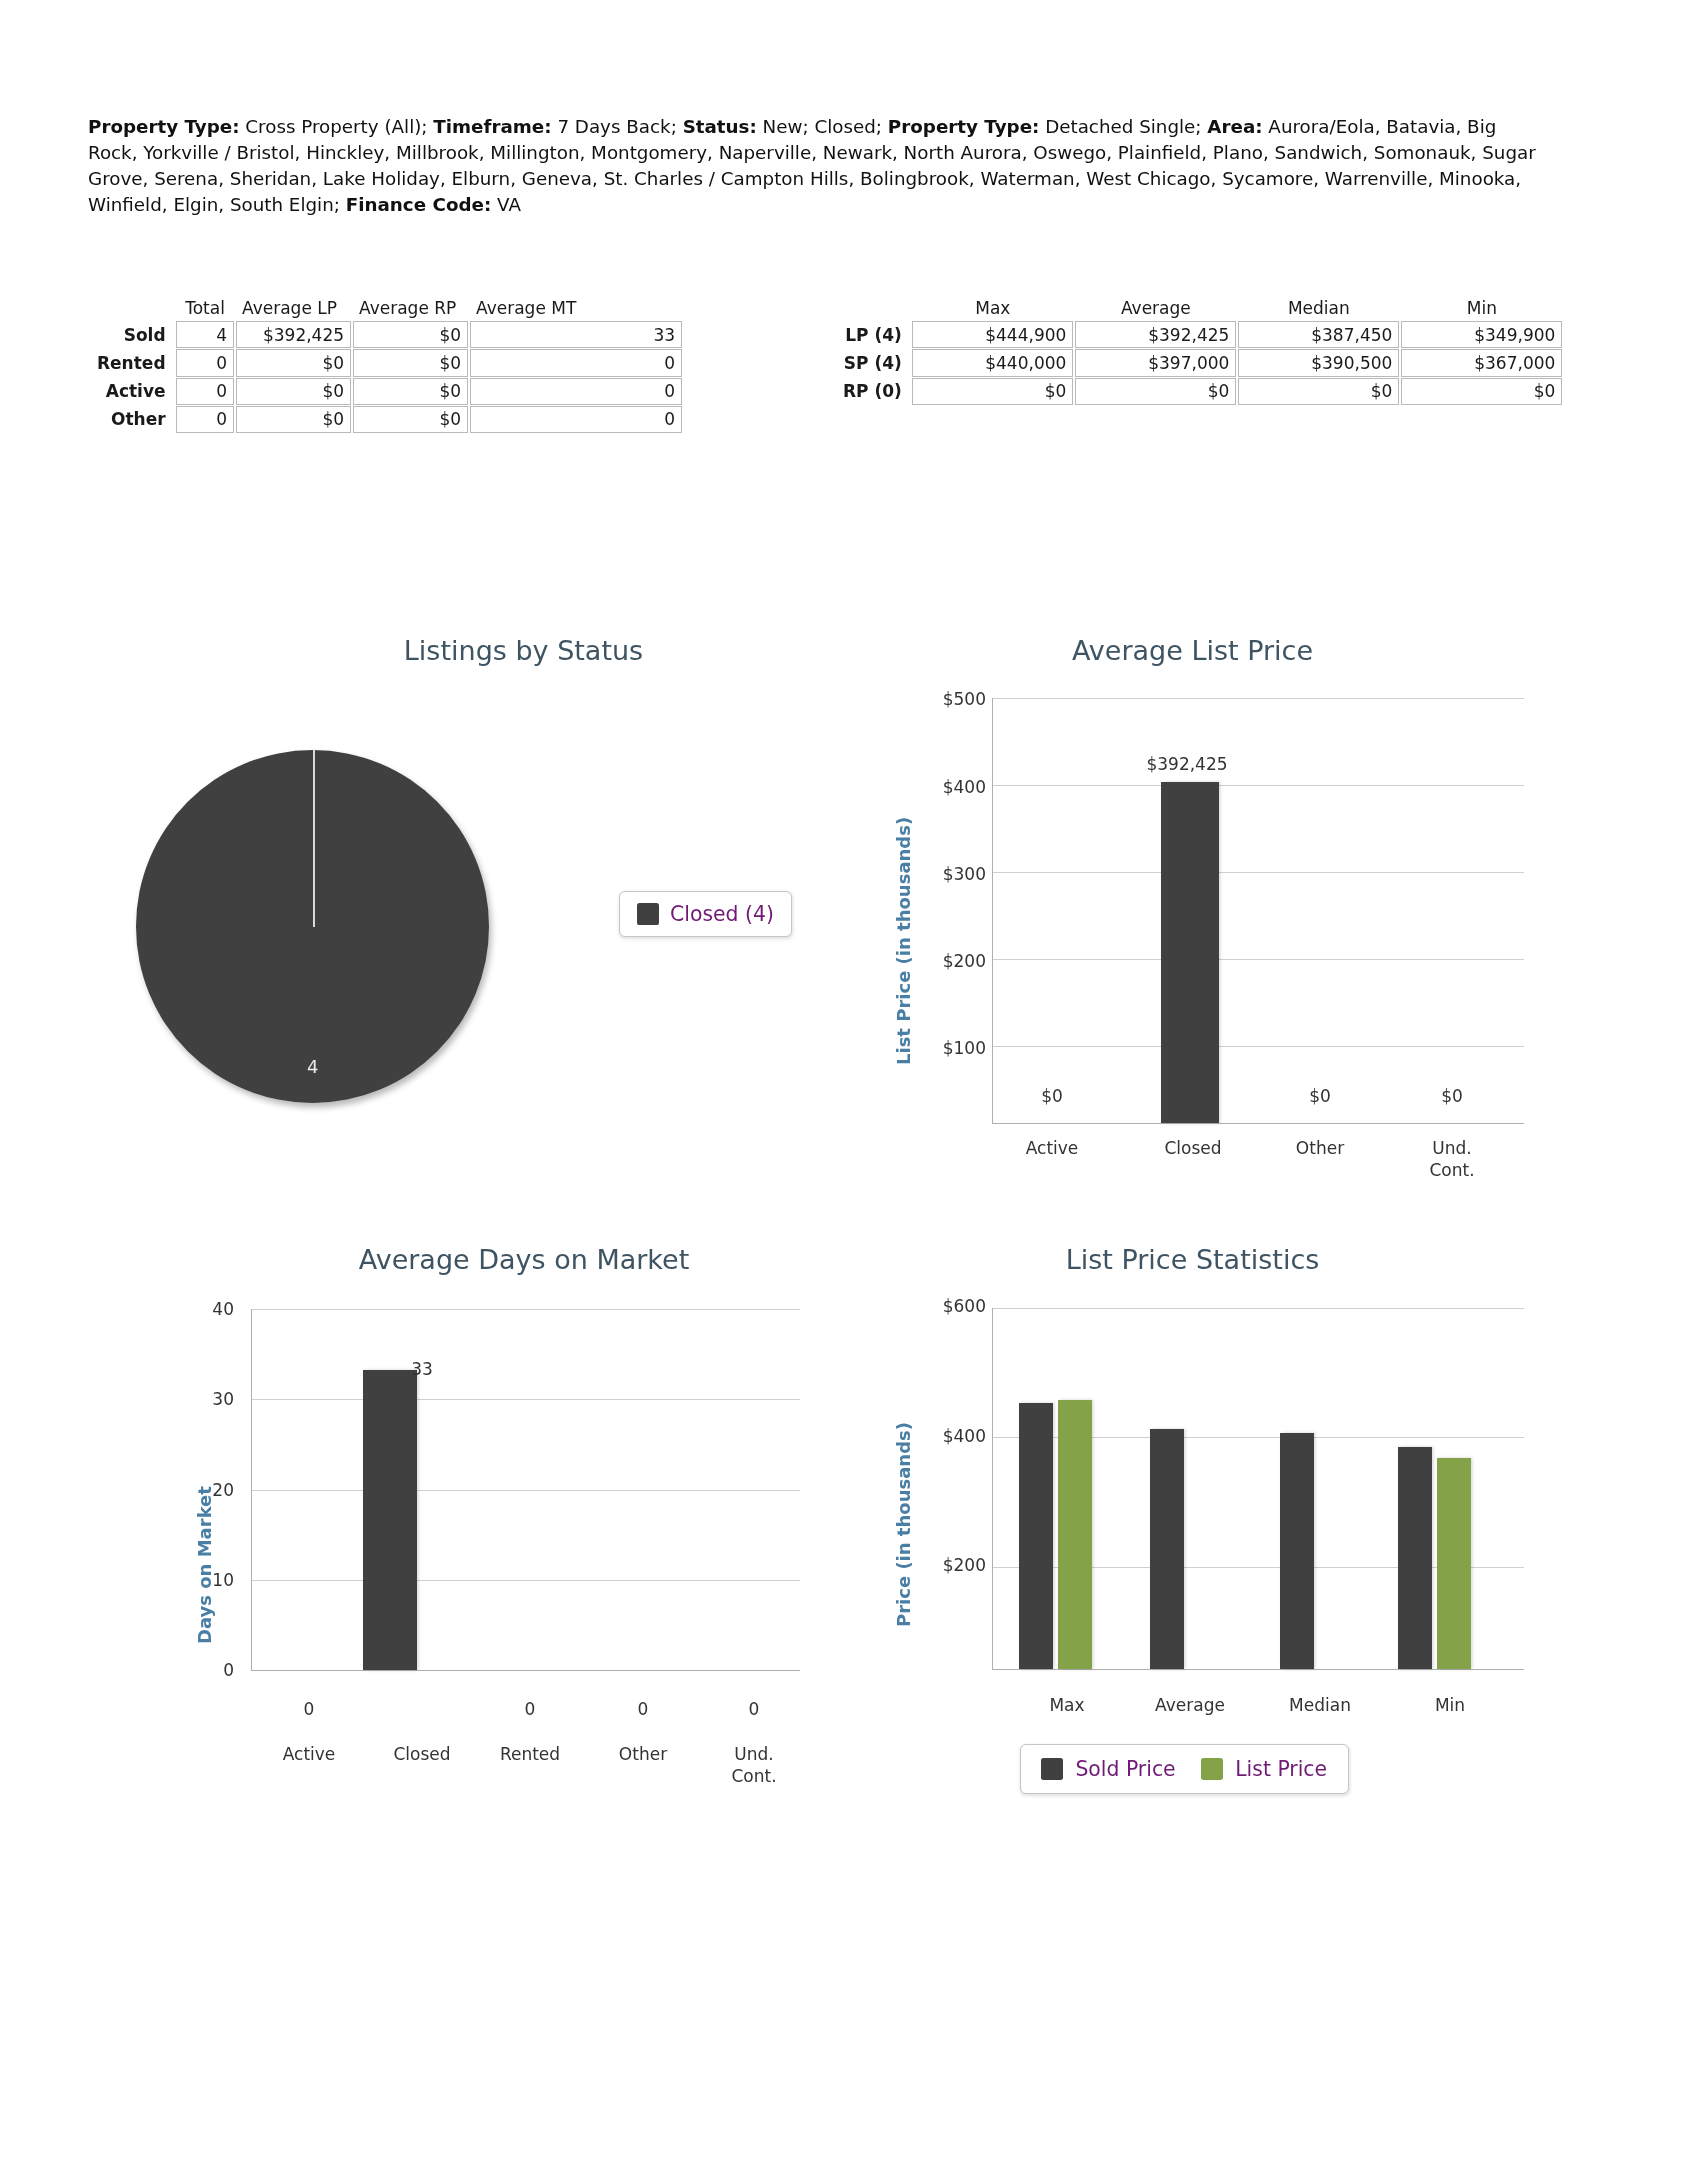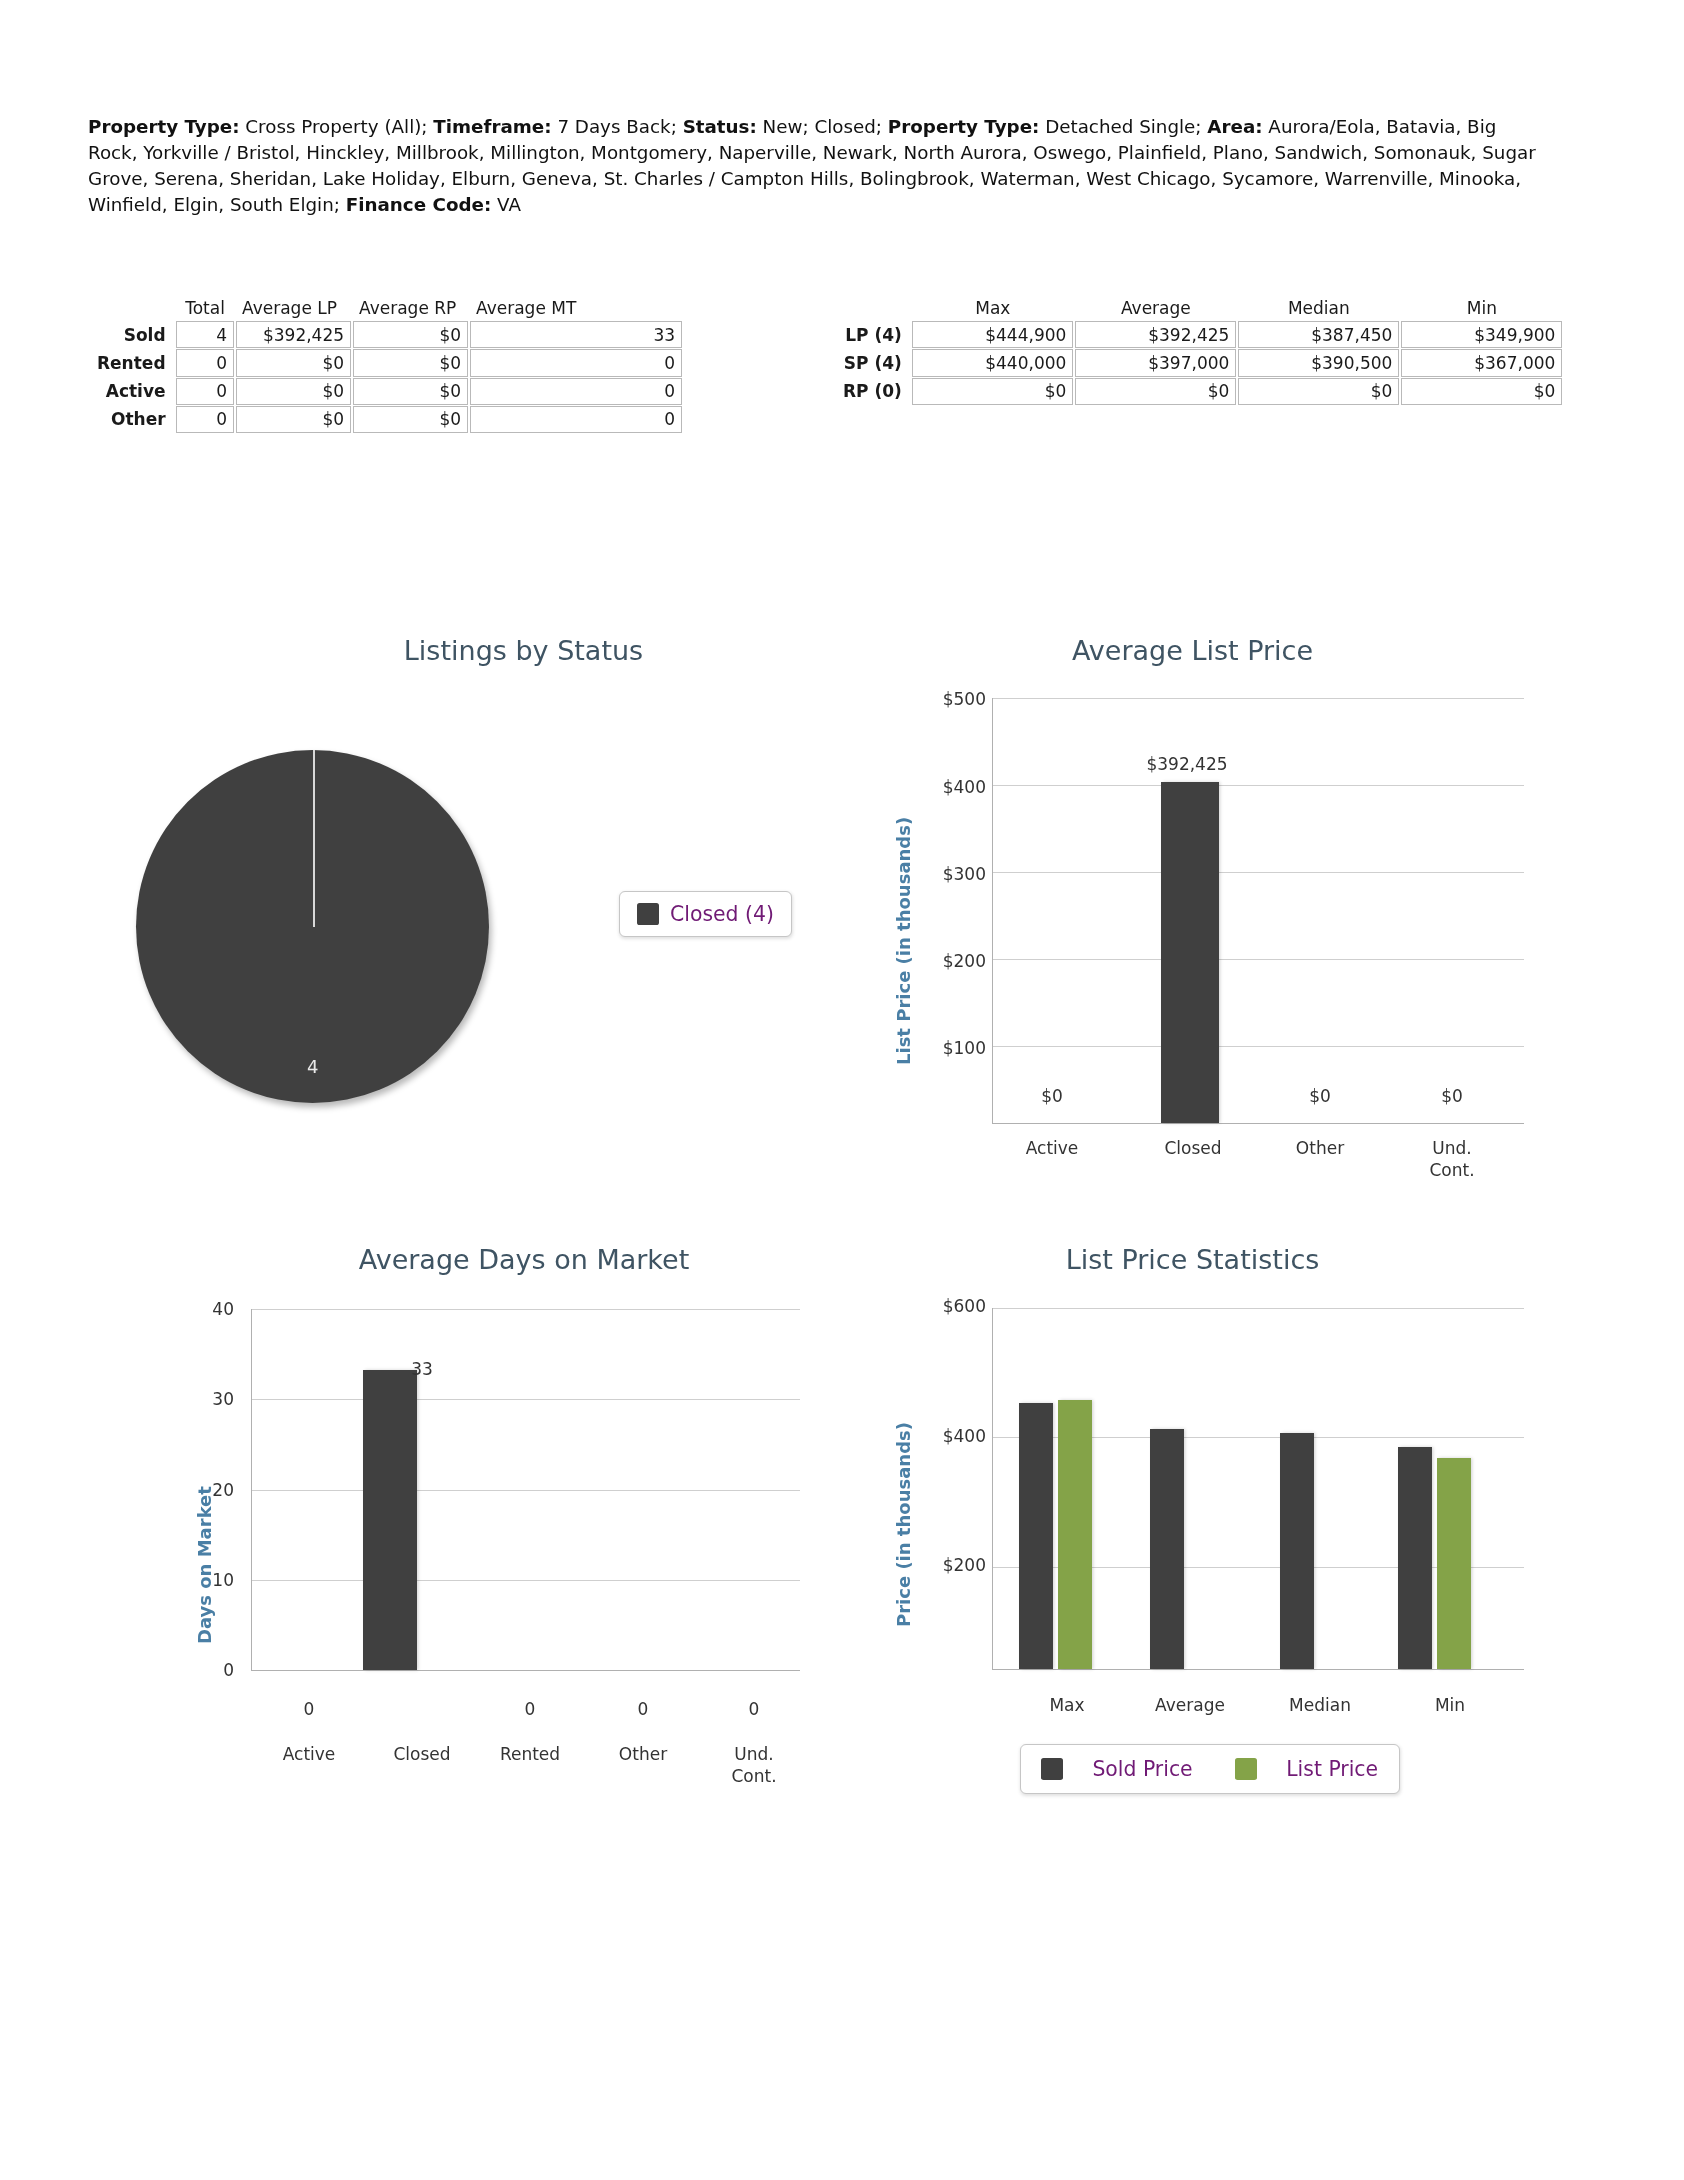--- a/index.html
+++ b/index.html
@@ -349,19 +349,19 @@
 
   <div class="bar" style="left:405px;width:34px;height:222px;"></div>
   <div class="bar green" style="left:444px;width:34px;height:211px;"></div>
 </div>
 
 <div class="xtick" style="left:1014px;top:1695px;width:106px;">Max</div>
 <div class="xtick" style="left:1137px;top:1695px;width:106px;">Average</div>
 <div class="xtick" style="left:1267px;top:1695px;width:106px;">Median</div>
 <div class="xtick" style="left:1397px;top:1695px;width:106px;">Min</div>
 
-<div class="legend" style="left:1020px;top:1744px;gap:29px;padding:12px 20.4px;">
+<div class="legend" style="left:1020px;top:1744px;gap:12px;padding:12px 20.4px;">
   <span class="swatch" style="background:#404040;"></span>
   <span class="lbl">Sold Price</span>
   <span class="swatch" style="background:#84a348;margin-left:13.6px;"></span>
   <span class="lbl">List Price</span>
 </div>
 
 
 </body></html>

